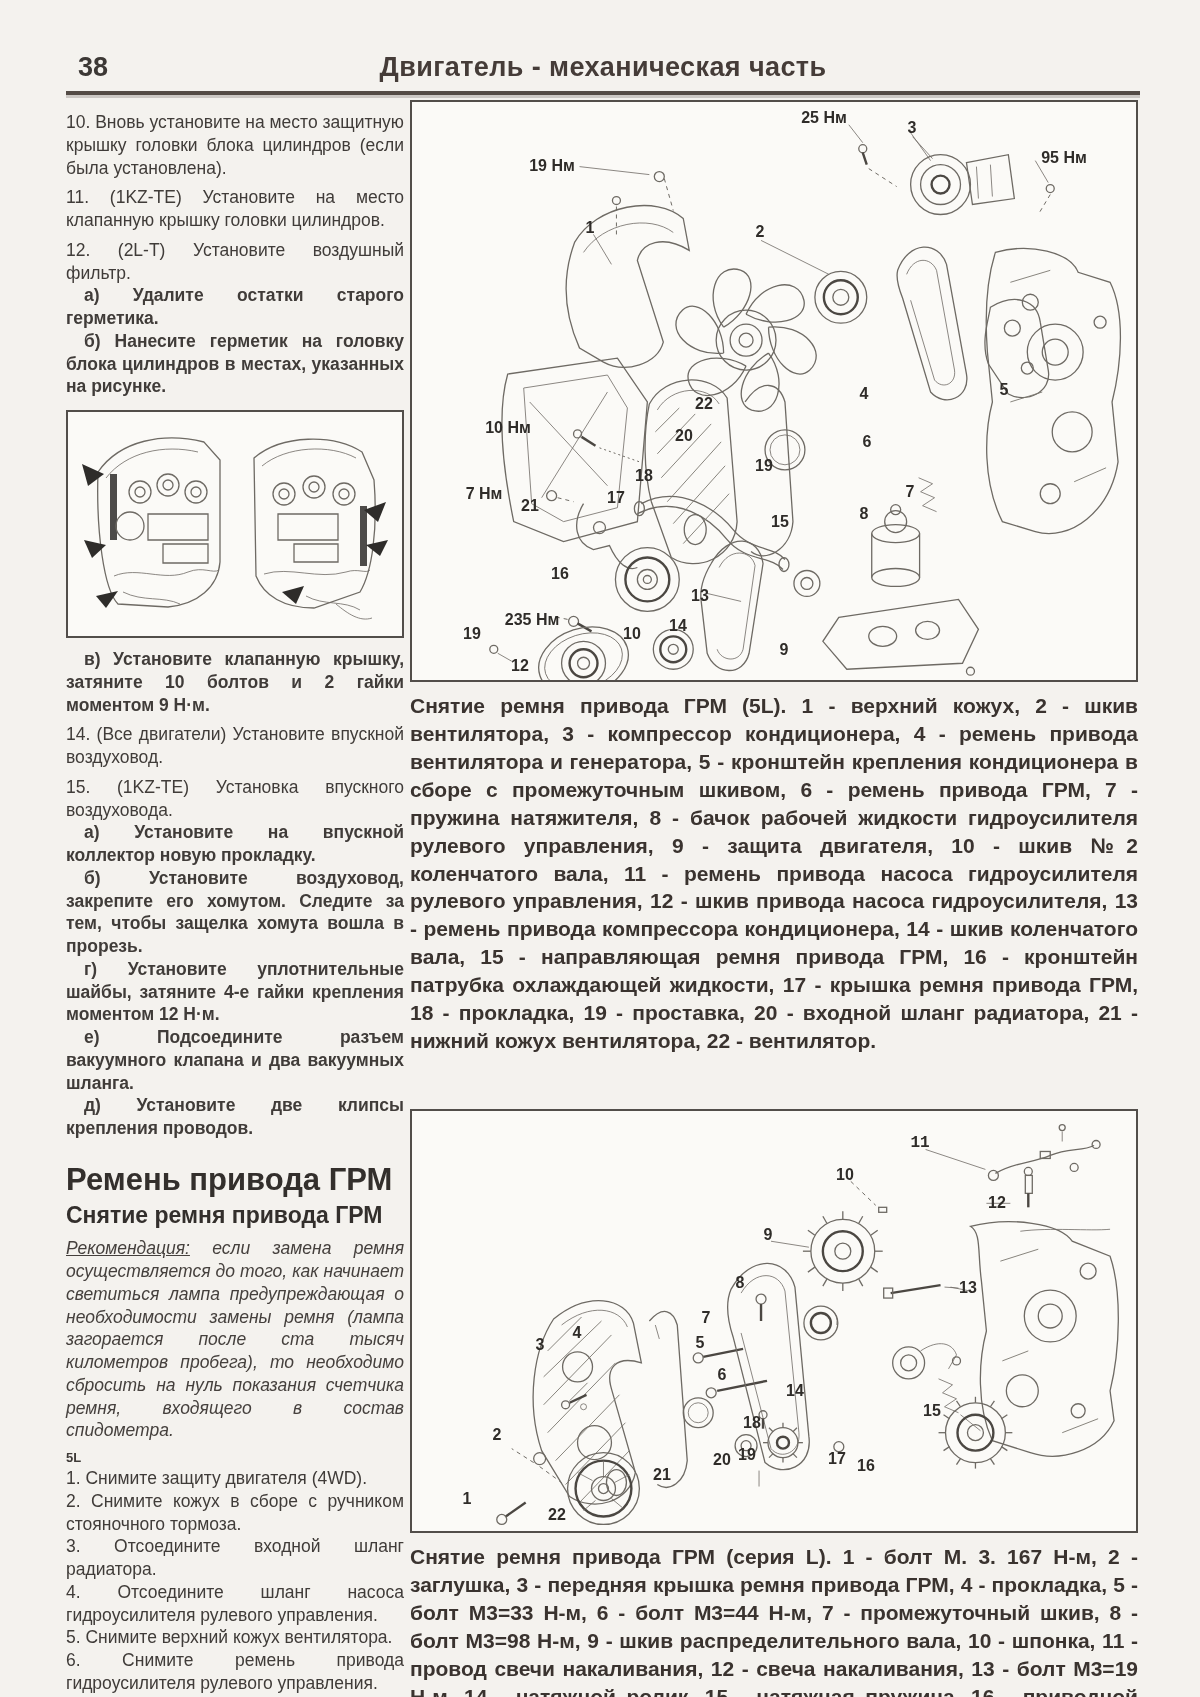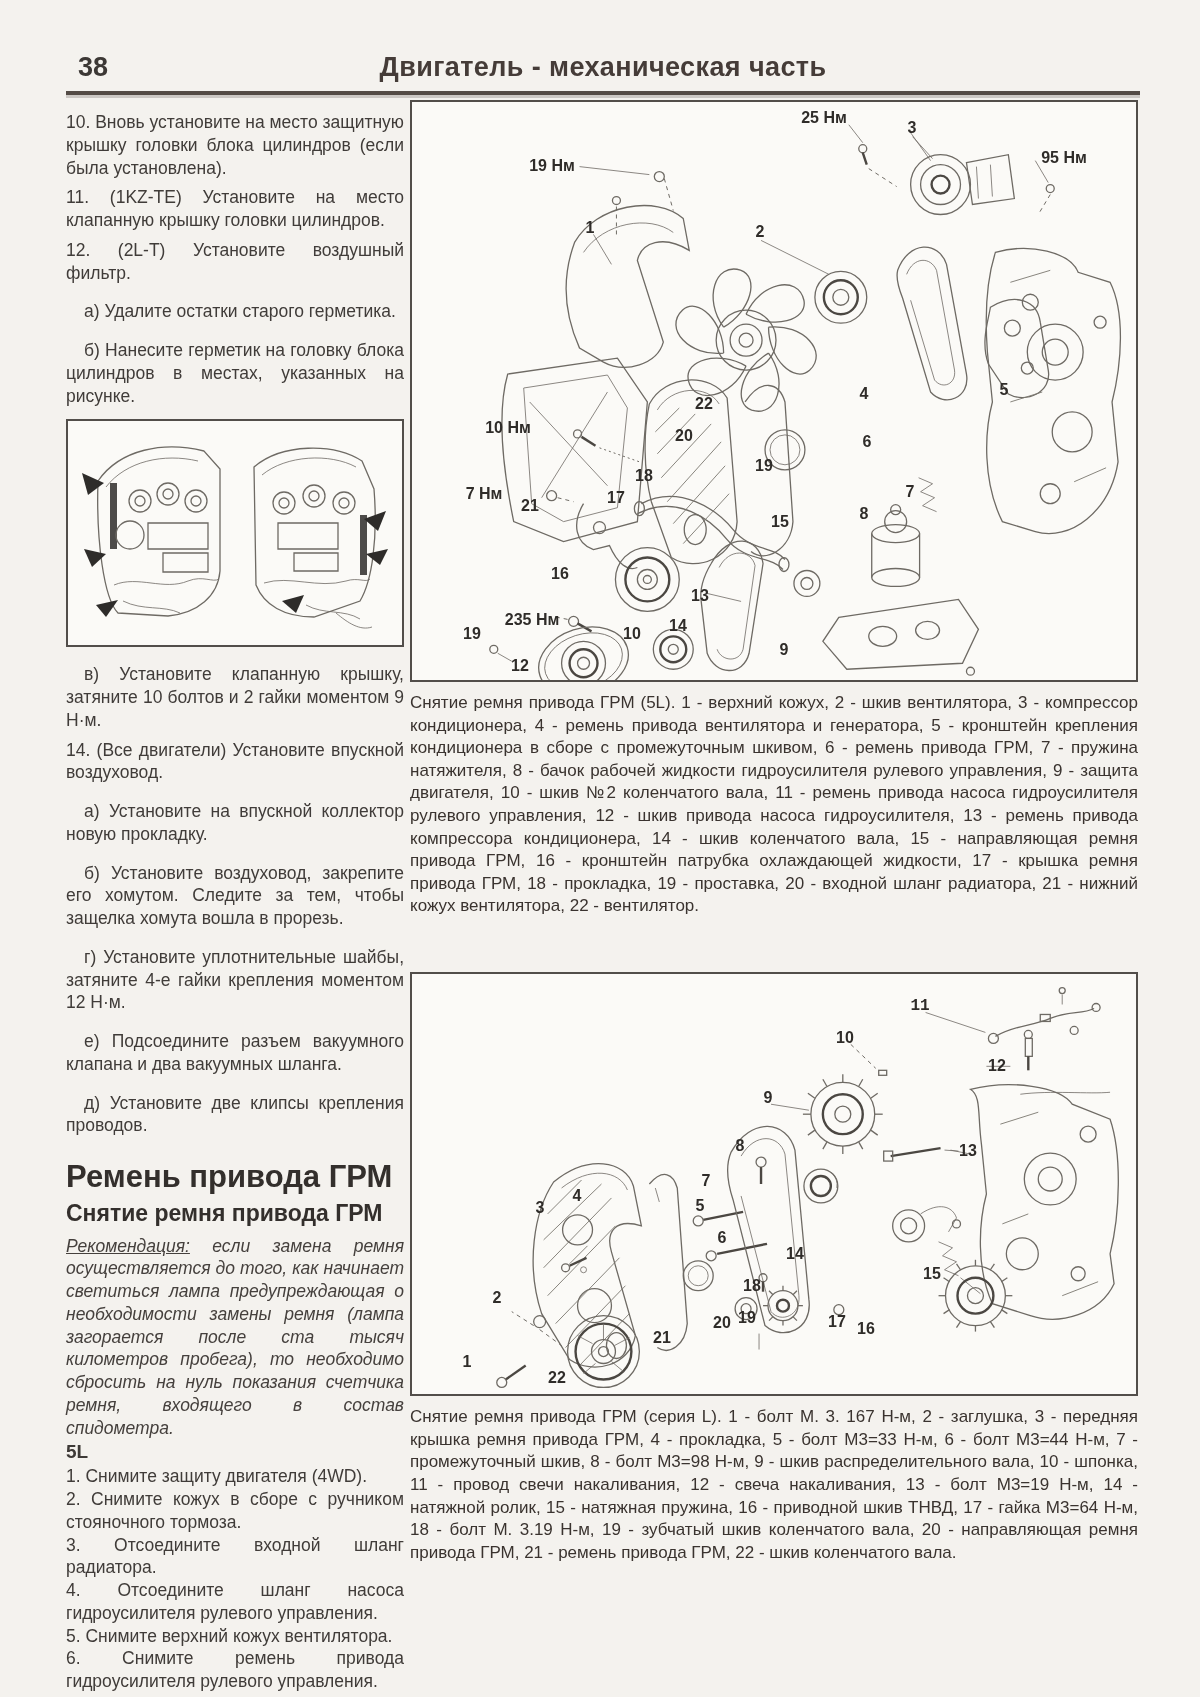--- a/index.html
+++ b/index.html
@@ -16,35 +16,35 @@
   .header{position:absolute;top:52px;left:66px;right:60px;height:38px;}
   .page-num{position:absolute;left:12px;top:0;font-size:27px;font-weight:bold;color:#3c3835;}
   .header-title{position:absolute;left:0;right:0;top:0;text-align:center;font-size:27px;font-weight:bold;color:#453c38;letter-spacing:.4px;}
   .header-rule{position:absolute;top:91px;left:66px;right:60px;height:4px;background:#544c46;box-shadow:0 3px 0 rgba(84,76,70,.25);}
   
   .col-left{position:absolute;left:66px;top:104px;width:338px;}
   .col-right{position:absolute;left:410px;top:100px;width:728px;}
   
   .step{font-size:17.5px;line-height:1.3;text-align:justify;color:#403c39;}
   .step.num{margin-top:7px;}
-  .step.sub{text-indent:18px;margin-top:16px;}
+  .step.sub{text-indent:18px;margin-top:0;font-weight:bold;}
   .fig-small{margin:12px 0 10px;border:2px solid #524e4a;background:#fbfaf7;height:224px;position:relative;}
   .section-title{font-size:31px;font-weight:bold;color:#332f2c;margin:24px 0 0;line-height:1.05;}
   .subsection-title{font-size:23px;font-weight:bold;color:#332f2c;margin:6px 0 8px;}
   .recommendation{font-style:italic;font-size:17.5px;line-height:1.3;text-align:justify;color:#45403d;}
   .rec-label{text-decoration:underline;}
-  .engine-code{font-weight:bold;font-size:19px;margin-top:2px;}
+  .engine-code{font-weight:bold;font-size:13px;margin-top:8px;}
   .steps-c{margin-top:2px;}
   .steps-c .step{margin-top:0;}
   
   .figure{border:2px solid #524e4a;background:#fbfaf7;position:relative;}
   .figure svg{position:absolute;inset:0;}
   #figure1{height:578px;}
   #figure2{height:420px;margin-top:54px;}
-  .fig-caption{font-weight:normal;font-size:17px;line-height:1.33;text-align:justify;color:#3a332f;margin-top:10px;}
+  .fig-caption{font-weight:bold;font-size:21px;line-height:1.33;text-align:justify;color:#3a332f;margin-top:10px;}
   .fig-label{position:absolute;transform:translate(-50%,-50%);font-weight:bold;font-size:16px;color:#2f2c29;white-space:nowrap;z-index:2;}
   
   .sk path,.sk circle,.sk ellipse,.sk line,.sk polyline,.sk rect{stroke:#6e6a64;fill:none;stroke-width:1.3;}
   .sk .thin{stroke-width:.8;}
   .sk .dark{stroke:#4b4742;stroke-width:2.4;}
   .sk .dash{stroke-dasharray:4 4;stroke-width:1;}
   .sk .dot{stroke-dasharray:2 3;stroke-width:1;}
   .sk .fillblk{fill:#2e2c2a;stroke:none;}
   .sk .hatch{stroke-width:.9;stroke:#7a766f;}
 </style>
@@ -106,20 +106,21 @@
         <path d="M268,190 C280,200 292,208 304,204" class="thin"></path>
         <polygon points="318,88 296,96 310,108" class="fillblk"></polygon>
         <polygon points="320,126 298,131 312,142" class="fillblk"></polygon>
         <polygon points="214,178 236,172 228,190" class="fillblk"></polygon>
       </svg>
     </div>
 
     <div>
         <div class="step sub">в) Установите клапанную крышку, затяните 10 болтов и 2 гайки моментом 9 Н·м.</div>
         <div class="step num">14. (Все двигатели) Установите впускной воздуховод.</div>
+        <div class="step num">15. (1KZ-TE) Установка впускного воздуховода.</div>
         <div class="step sub">а) Установите на впускной коллектор новую прокладку.</div>
         <div class="step sub">б) Установите воздуховод, закрепите его хомутом. Следите за тем, чтобы защелка хомута вошла в прорезь.</div>
         <div class="step sub">г) Установите уплотнительные шайбы, затяните 4-е гайки крепления моментом 12 Н·м.</div>
         <div class="step sub">е) Подсоедините разъем вакуумного клапана и два вакуумных шланга.</div>
         <div class="step sub">д) Установите две клипсы крепления проводов.</div>
       </div>
 
     <div class="section-title">Ремень привода ГРМ</div>
     <div class="subsection-title">Снятие ремня привода ГРМ</div>
 

